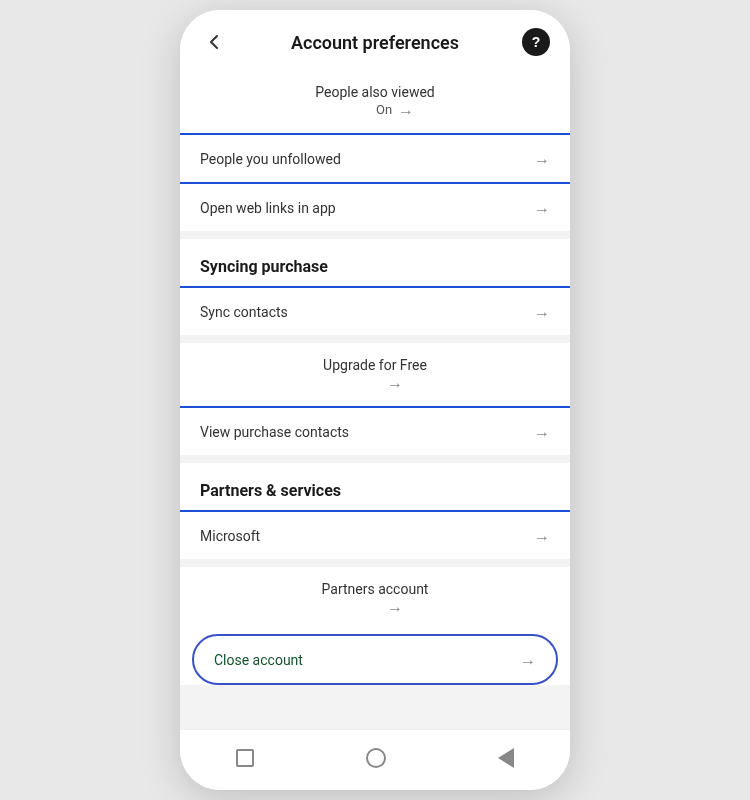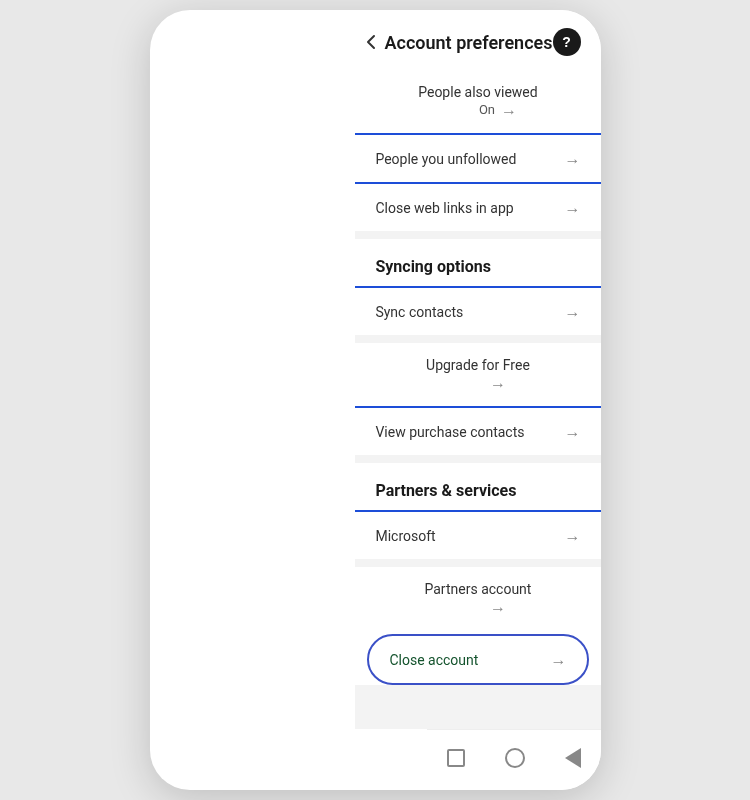--- a/index.html
+++ b/index.html
@@ -11,29 +11,28 @@
     body {
       background: #e8e8e8;
       display: flex;
       justify-content: center;
       align-items: center;
       min-height: 100vh;
       font-family: -apple-system, BlinkMacSystemFont, 'Segoe UI', Roboto, sans-serif;
     }
 
     .phone-frame {
-      width: 451px;
+      width: 390px;
       background: #ffffff;
       border-radius: 40px;
       box-shadow: 0 8px 40px rgba(0,0,0,0.18);
       overflow: hidden;
       min-height: 780px;
       display: flex;
       flex-direction: column;
-      align-items: flex-end;
     }
 
     .header {
       display: flex;
       align-items: center;
       justify-content: space-between;
       padding: 18px 20px 14px 20px;
       background: #fff;
     }
 
@@ -213,29 +212,29 @@
           <span class="arrow-icon">→</span>
         </div>
       </div>
       <div class="menu-item">
         <span class="menu-item-label">People you unfollowed</span>
         <div class="menu-item-right">
           <span class="arrow-icon">→</span>
         </div>
       </div>
       <div class="menu-item">
-        <span class="menu-item-label">Close web links in app</span>
-        <div class="menu-item-right">
-          <span class="arrow-icon">→</span>
-        </div>
-      </div>
-    </div>
-
-    <div class="section">
-      <div class="section-header">Syncing options</div>
+        <span class="menu-item-label">Open web links in app</span>
+        <div class="menu-item-right">
+          <span class="arrow-icon">→</span>
+        </div>
+      </div>
+    </div>
+
+    <div class="section">
+      <div class="section-header">Syncing purchase</div>
       <div class="menu-item">
         <span class="menu-item-label">Sync contacts</span>
         <div class="menu-item-right">
           <span class="arrow-icon">→</span>
         </div>
       </div>
     </div>
 
     <div class="section">
       <div class="menu-item">

